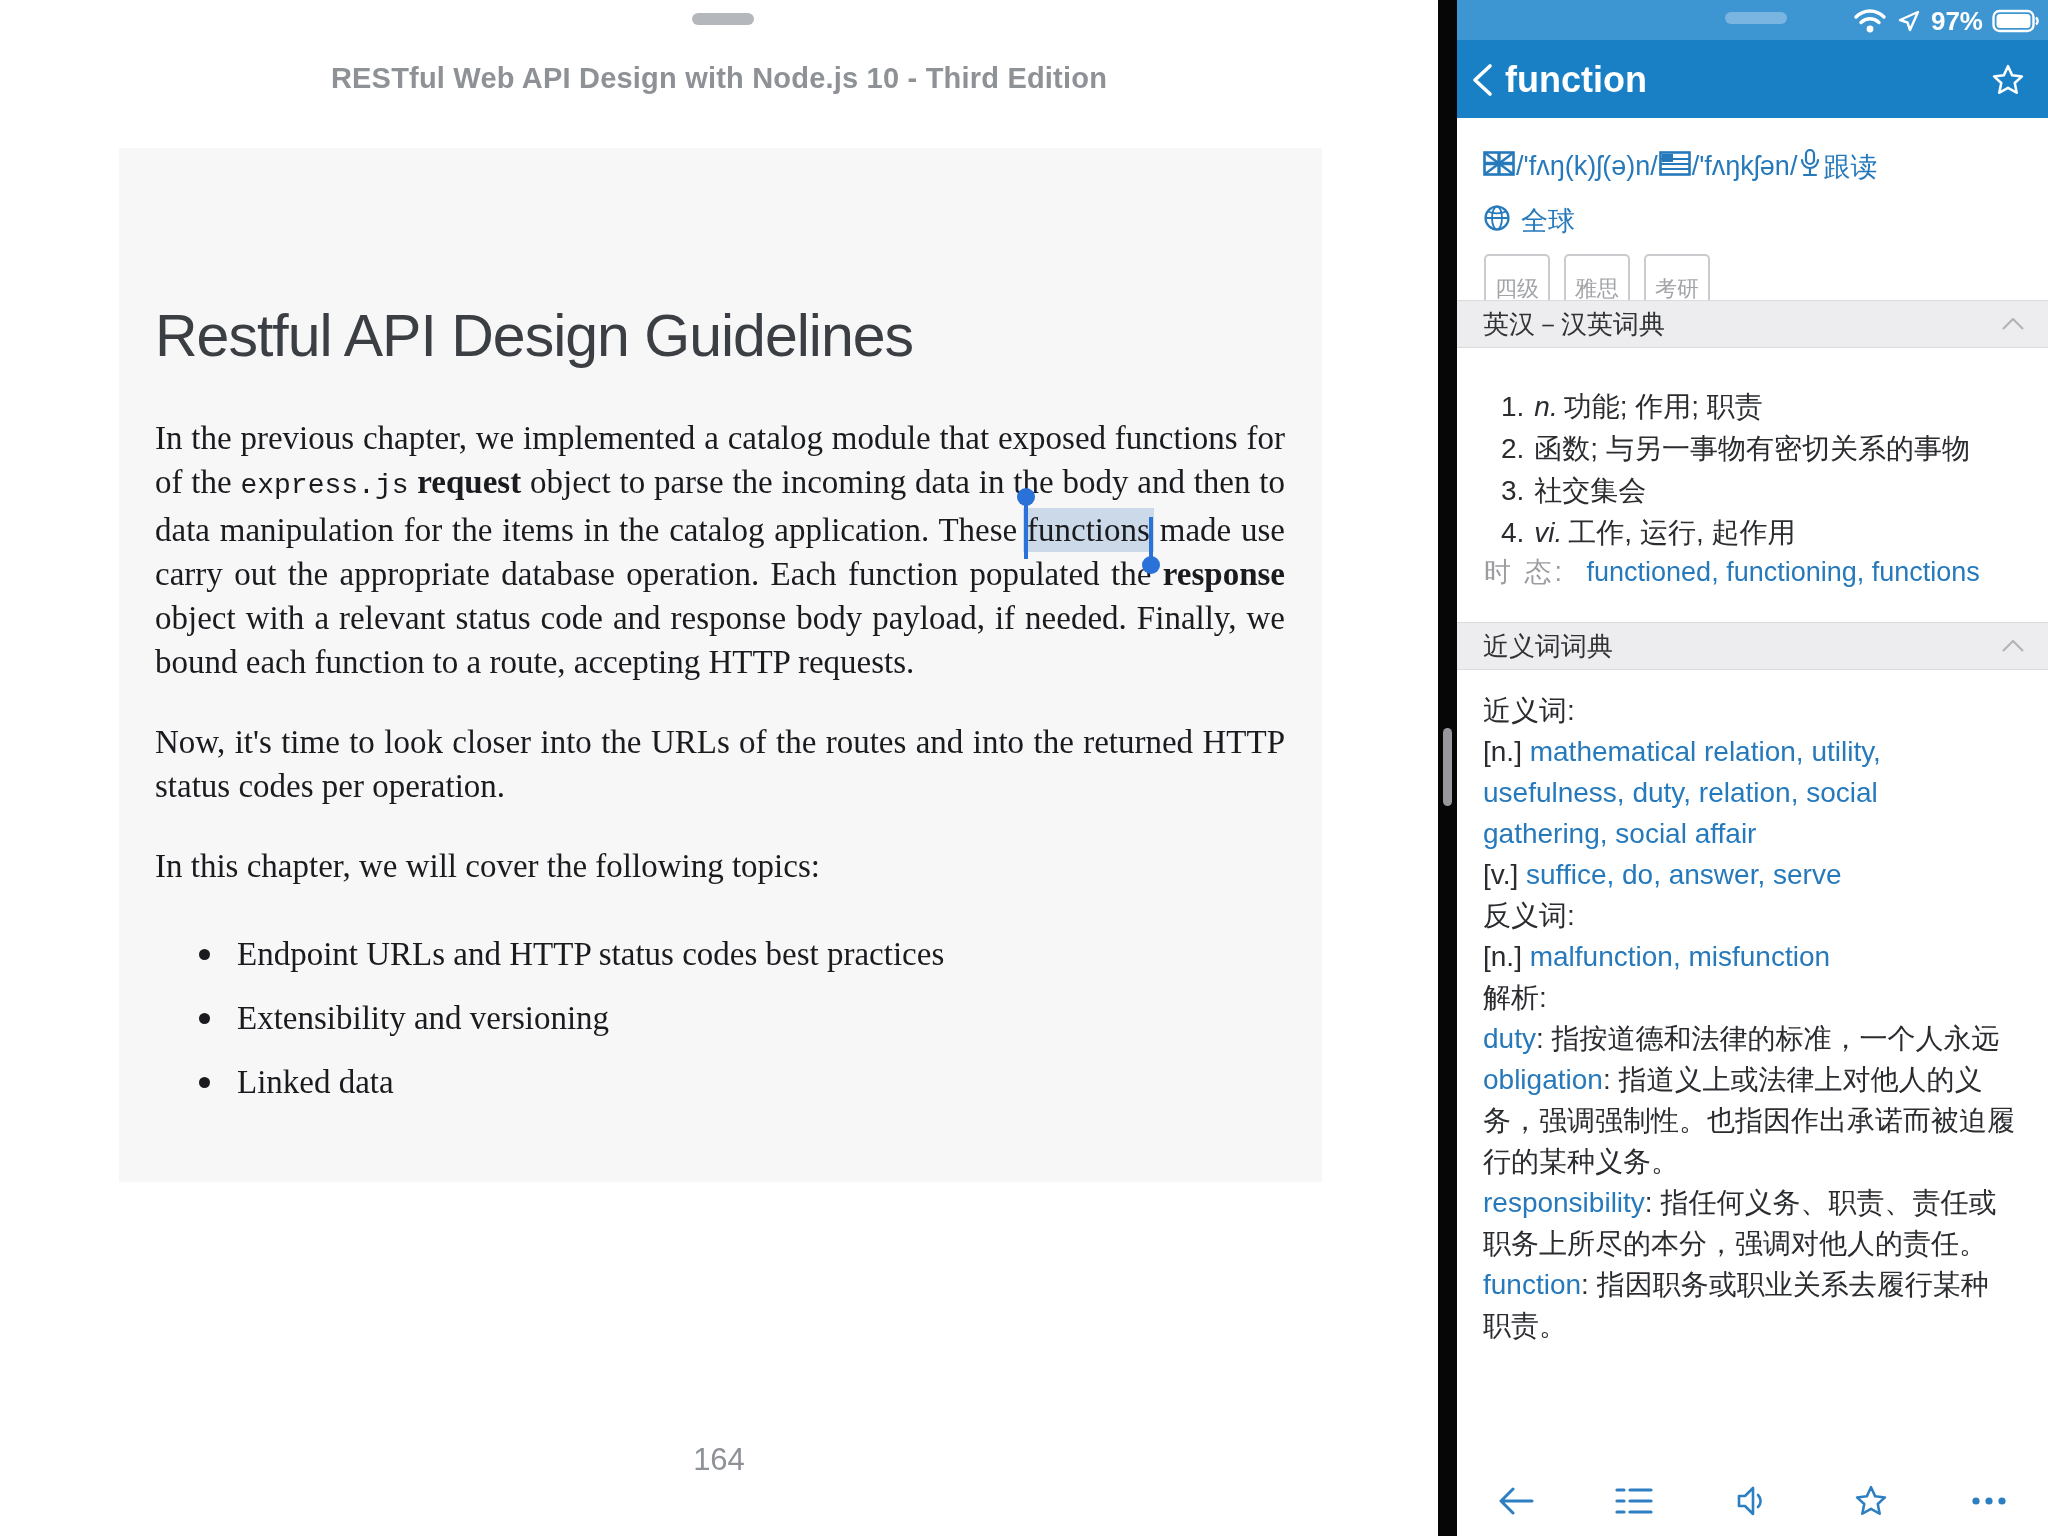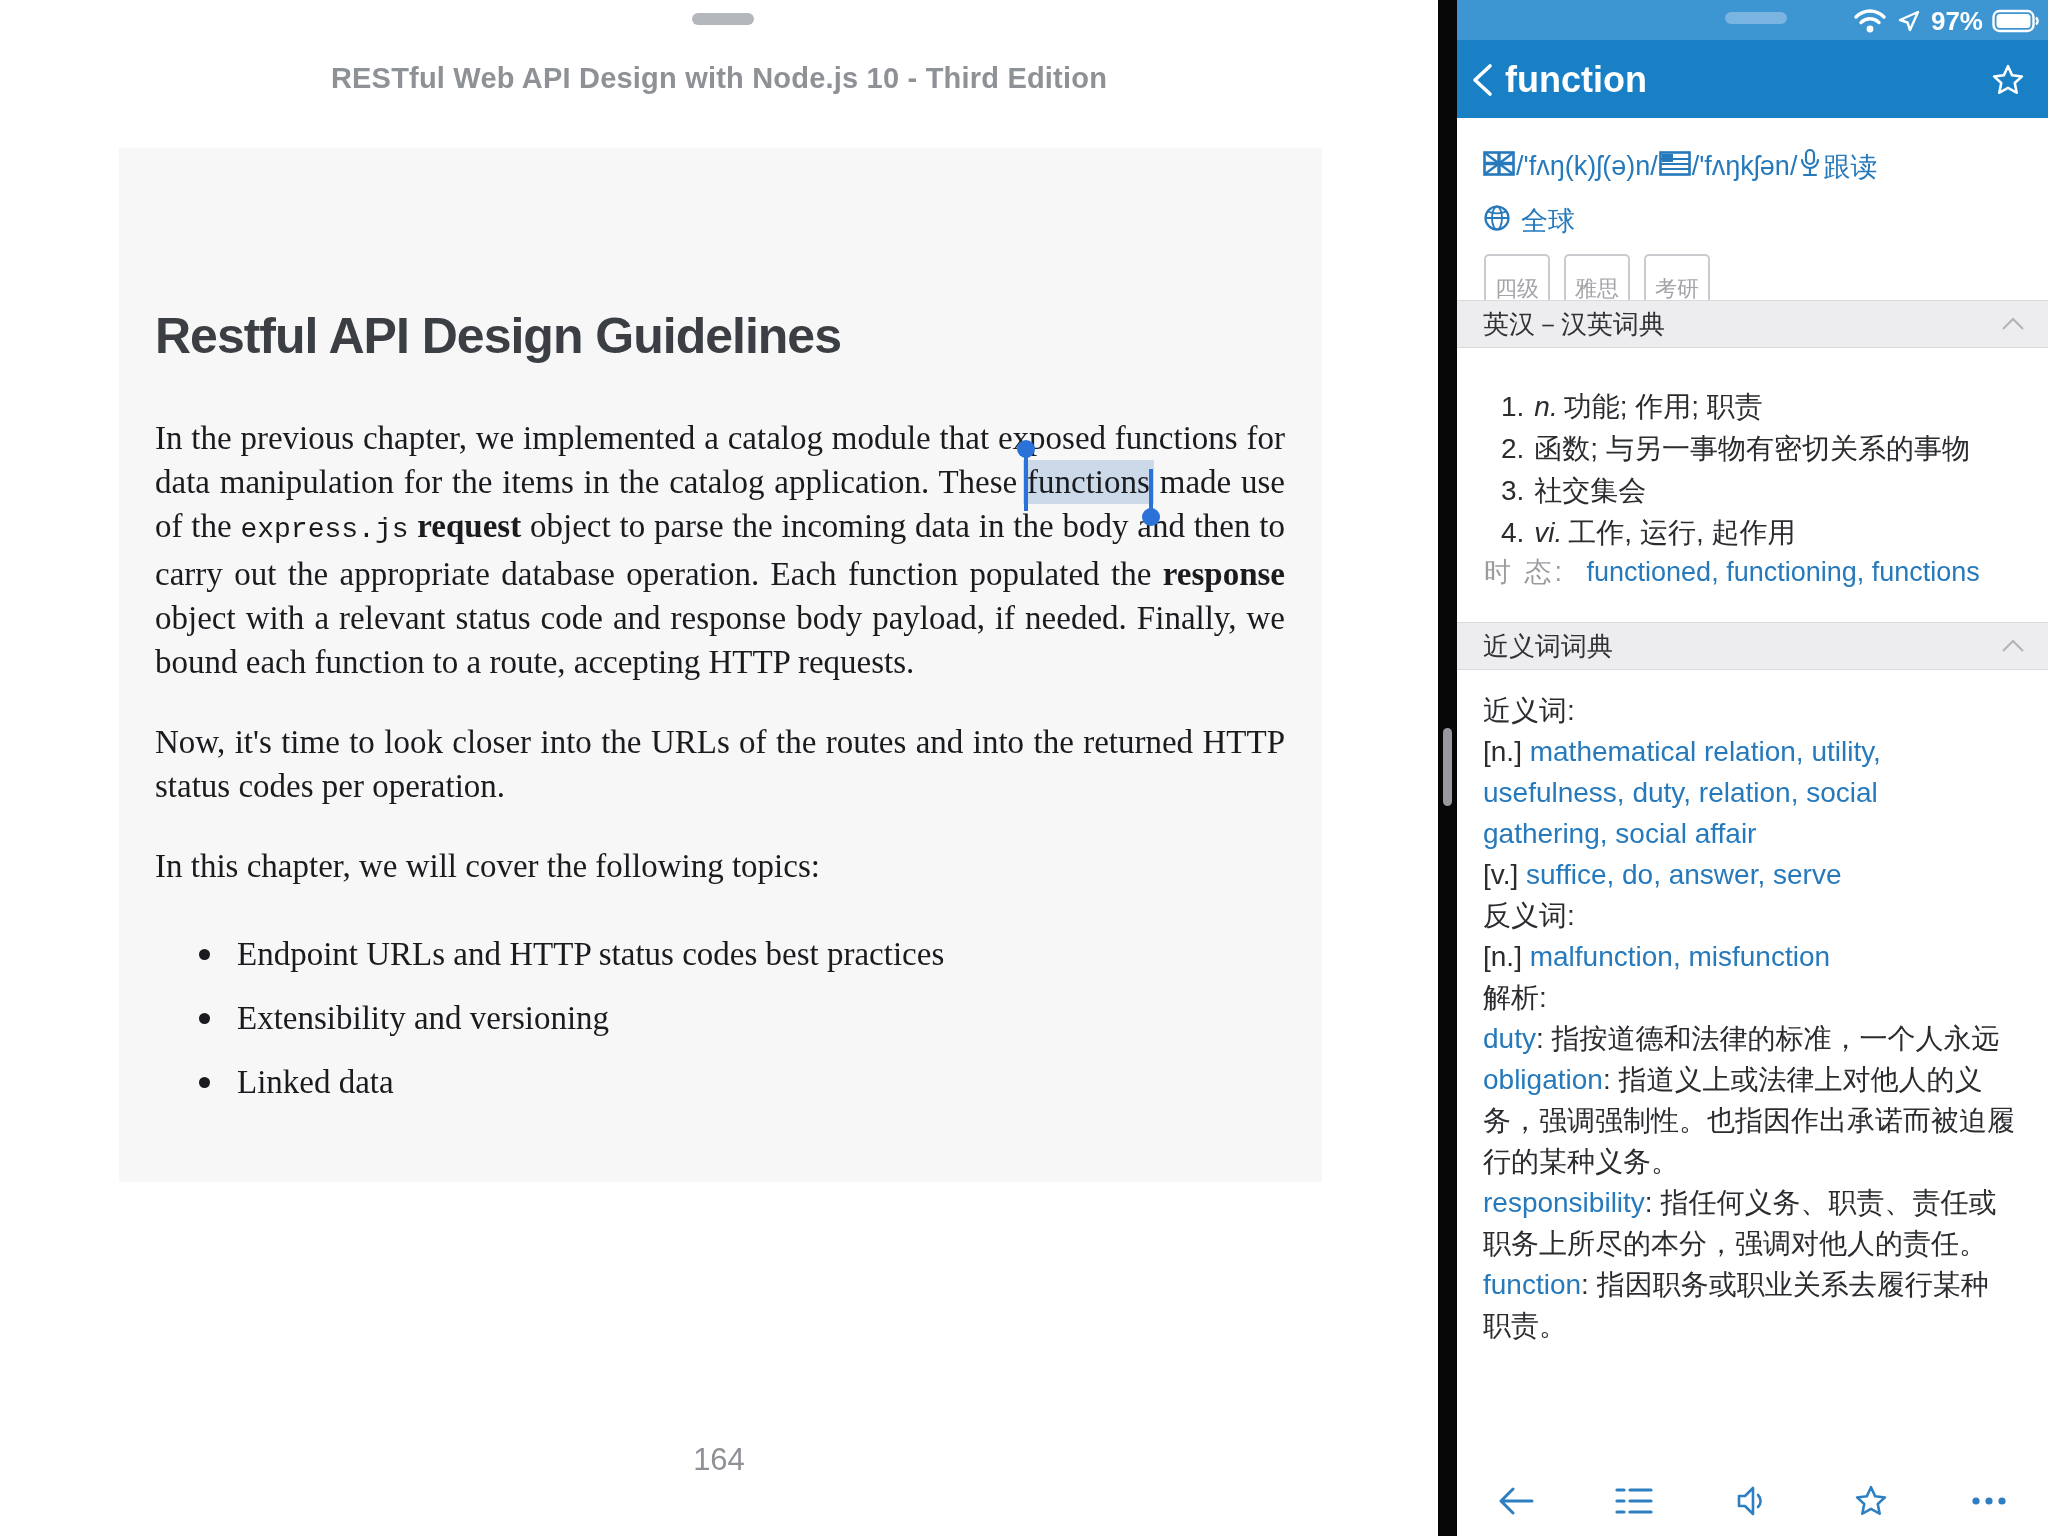--- a/index.html
+++ b/index.html
@@ -5,21 +5,21 @@
   html,body{margin:0;padding:0;background:#000;}
   .screen{position:relative;width:2048px;height:1536px;background:#fff;overflow:hidden;
           font-family:"Liberation Sans",sans-serif;}
   
   .reader{position:absolute;left:0;top:0;width:1438px;height:1536px;background:#fff;}
   .top-pill{position:absolute;left:692px;top:13px;width:62px;height:12px;border-radius:7px;background:#b4b7bc;}
   .book-title{position:absolute;left:0;top:62px;width:1438px;text-align:center;color:#8e9195;
               font-size:29px;font-weight:700;letter-spacing:.2px;}
   .page-box{position:absolute;left:119px;top:148px;width:1203px;height:1034px;background:#f7f7f8;}
   .chapter-heading{position:absolute;left:36px;top:152px;width:1130px;color:#3b3e43;
-                   font-size:50px;font-weight:700;letter-spacing:-1px;line-height:72px;}
+                   font-size:59px;font-weight:400;letter-spacing:-1px;line-height:72px;}
   .book-body{position:absolute;left:36px;top:256px;width:1130px;color:#1a1b1e;
              font-family:"Liberation Serif",serif;font-size:33px;line-height:44px;}
   .para{margin:12px 0 36px 0;}
   .line{text-align:justify;text-align-last:justify;white-space:nowrap;}
   .line.last{text-align-last:left;}
   .mono{font-family:"Liberation Mono",monospace;font-size:28px;}
   .b{font-weight:700;}
   .sel{position:relative;background:#ccd9e9;box-shadow:0 0 0 4px #ccd9e9;}
   .hbar,.hdot{position:absolute;background:#2a72d8;}
   .hbar.l{left:-3px;top:-7px;width:4px;height:54px;}
@@ -73,22 +73,22 @@
 <div class="screen">
 
   <div class="reader">
     <div class="top-pill"></div>
     <div class="book-title">RESTful Web API Design with Node.js 10 - Third Edition</div>
     <div class="page-box">
       <div class="chapter-heading">Restful API Design Guidelines</div>
       <div class="book-body" id="book-body">
           <div class="para">
             <div class="line"><span>In the previous chapter, we implemented a catalog module that exposed functions for</span></div>
+            <div class="line"><span>of the </span><span class="mono">express.js</span><span> </span><span class="b">request</span><span> object to parse the incoming data in the body and then to</span></div>
             <div class="line"><span>data manipulation for the items in the catalog application. These </span><span class="sel">functions<i class="hbar l"></i><i class="hdot l"></i><i class="hbar r"></i><i class="hdot r"></i></span><span> made use</span></div>
-            <div class="line"><span>of the </span><span class="mono">express.js</span><span> </span><span class="b">request</span><span> object to parse the incoming data in the body and then to</span></div>
             <div class="line"><span>carry out the appropriate database operation. Each function populated the </span><span class="b">response</span></div>
             <div class="line"><span>object with a relevant status code and response body payload, if needed. Finally, we</span></div>
             <div class="line last"><span>bound each function to a route, accepting HTTP requests.</span></div>
           </div>
           <div class="para">
             <div class="line"><span>Now, it's time to look closer into the URLs of the routes and into the returned HTTP</span></div>
             <div class="line last"><span>status codes per operation.</span></div>
           </div>
           <div class="para">
             <div class="line last"><span>In this chapter, we will cover the following topics:</span></div>

